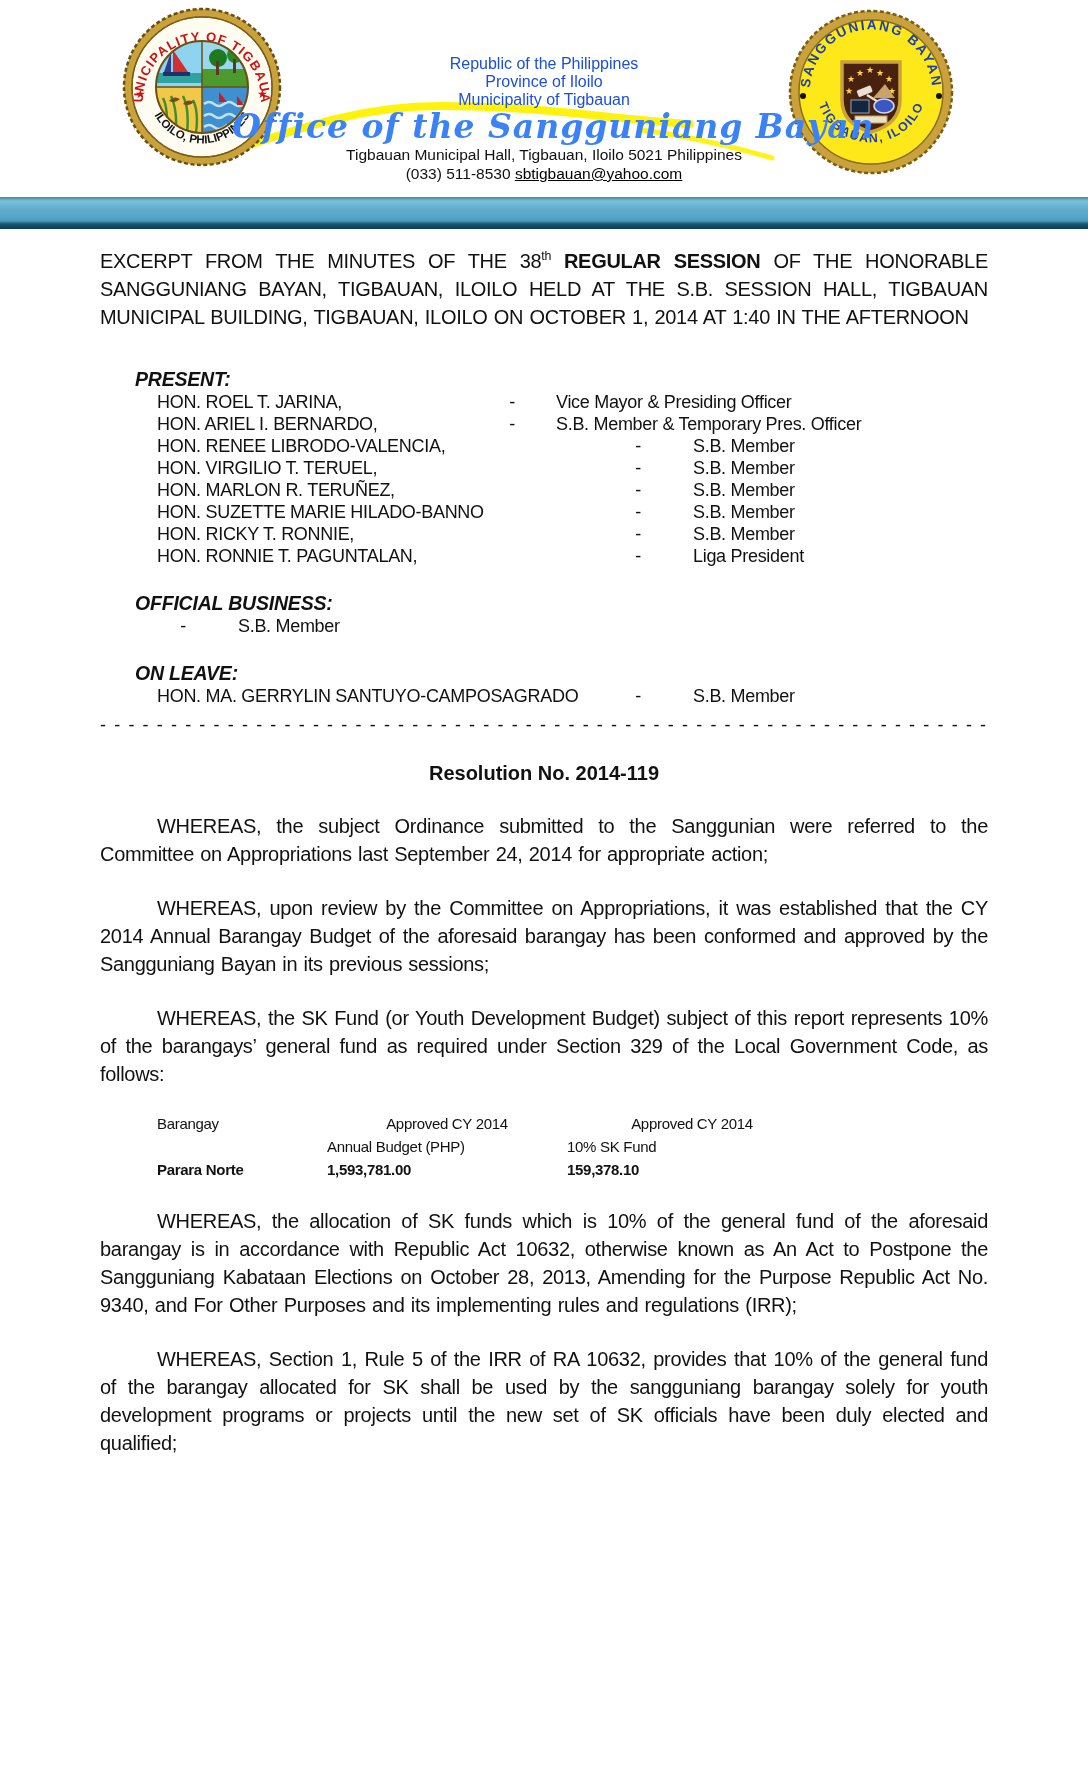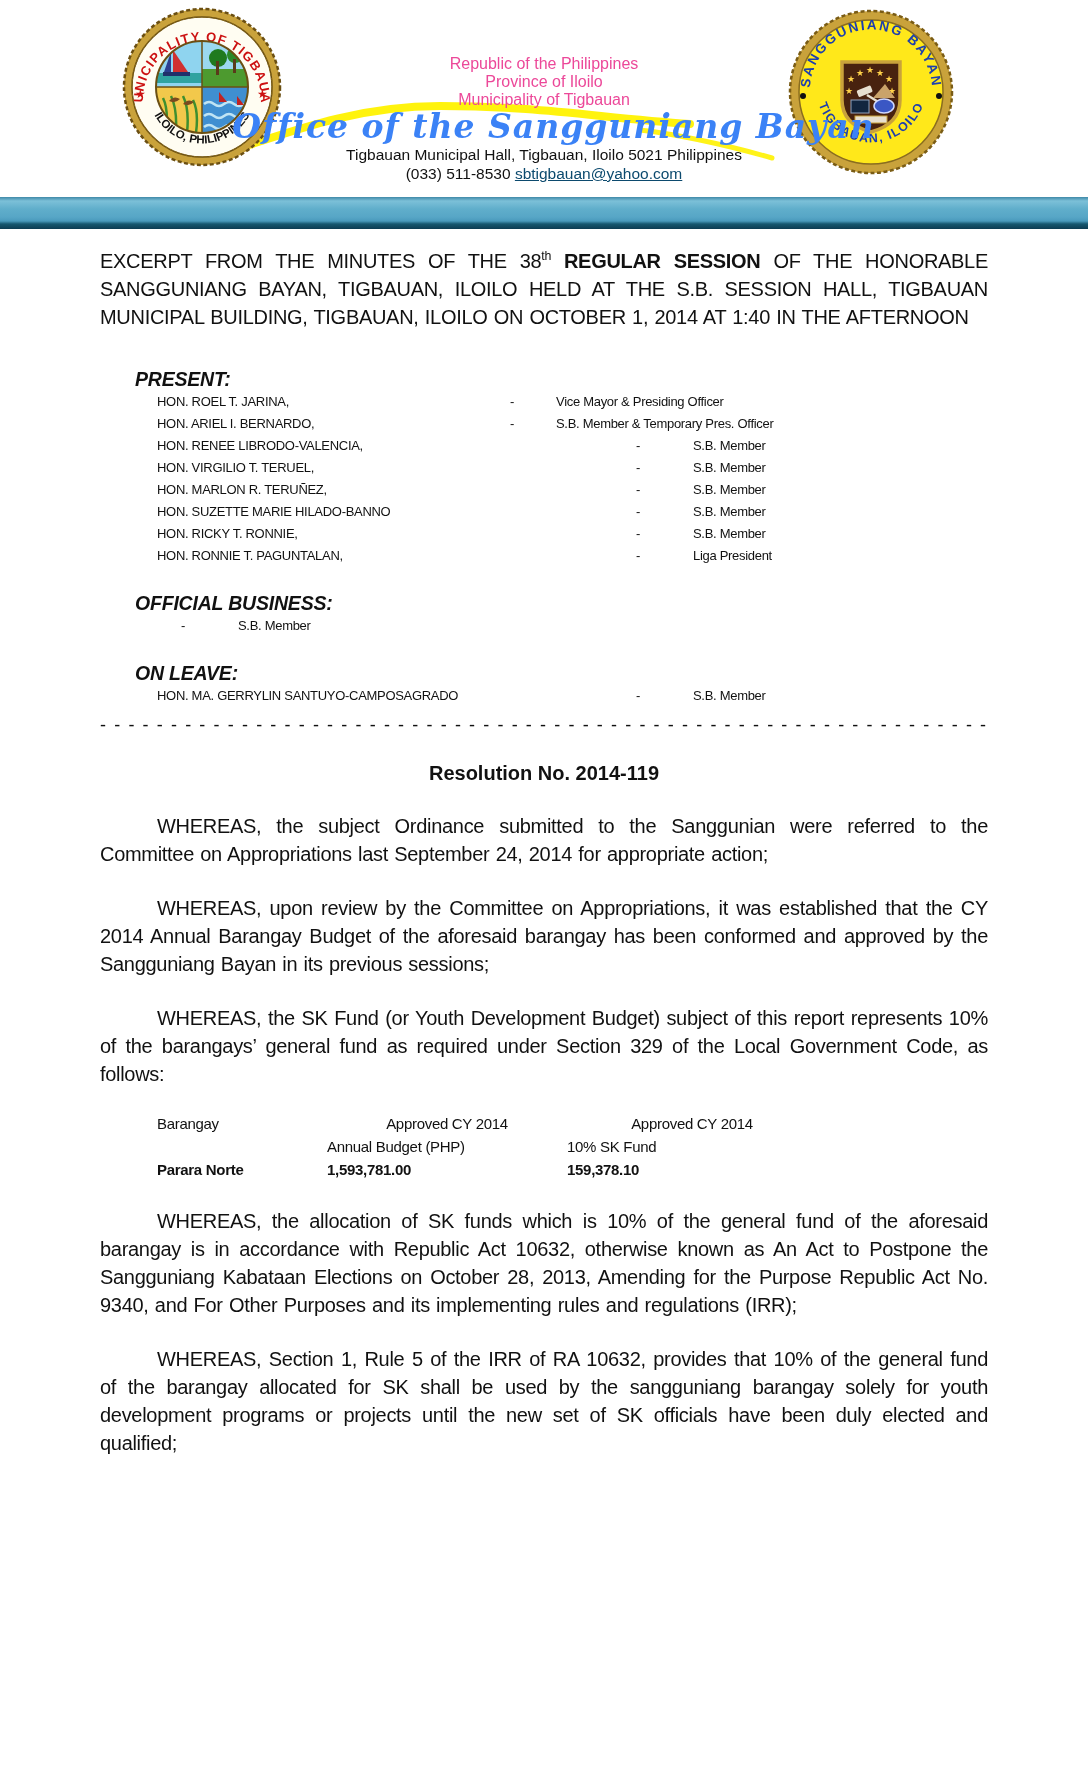--- a/index.html
+++ b/index.html
@@ -11,28 +11,28 @@
   }
   .page { position:relative; width:1088px; min-height:1792px; background:#fff; overflow:hidden; }
 
   
   .header { position:relative; height:197px; }
   .swoosh-svg { position:absolute; left:0; top:0; width:1088px; height:197px; z-index:1; }
   .seal { position:absolute; z-index:2; }
   .seal-left  { left:121px; top:6px; }
   .seal-right { left:787px; top:8px; }
   .header-center { position:relative; z-index:3; text-align:center; padding-top:55px; }
-  .org-line { font-size:16px; line-height:18px; color:#ec4899; }
+  .org-line { font-size:16px; line-height:18px; color:#1d4ed8; }
   .office-script {
     font-family:"DejaVu Serif", serif; font-style:italic; font-weight:bold;
     font-size:33px; line-height:36px; letter-spacing:1px; color:#3b82f6;margin-left:19px;
   }
   .addr-line { font-size:15.5px; line-height:19px; }
   .contact-line { font-size:15.5px; line-height:20px; }
-  .email-link { color:#0c4a6e; text-decoration:underline; cursor:pointer; }
+  .email-link { color:#000000; text-decoration:underline; cursor:pointer; }
 
   
   .ribbon-bar {
     height:32px; width:1088px;
     background:linear-gradient(180deg,
       #3f89a8 0px, #7cc0d8 4px, #60aecb 12px, #57a6c6 20px,
       #4a9abc 24px, #16576f 27px, #0d3c52 32px);
   }
 
   
@@ -45,21 +45,21 @@
   .intro { margin-top:13px; }
   .sup-ord { font-size:0.62em; vertical-align:super; }
   .bold { font-weight:bold;margin-top:45px; }
 
   .att-section { margin-top:24px; }
   .att-section.first { margin-top:36px; }
   .att-heading {
     font-weight:bold; font-style:italic; font-size:19.5px;
     line-height:24px; padding-left:35px; letter-spacing:-0.2px;
   }
-  .att-row { display:flex; padding-left:57px; font-size:13px; line-height:22px; letter-spacing:-0.3px; }
+  .att-row { display:flex; padding-left:57px; font-size:18px; line-height:22px; letter-spacing:-0.3px; }
   .att-row .name { flex:0 0 340px; white-space:nowrap; }
   .att-row.normal .name { flex:0 0 455px; }
   .att-row .sep { flex:0 0 30px; text-align:center; }
   .att-row.normal .sep { flex:0 0 52px; }
   .att-row .role { white-space:nowrap;margin-left:29px; }
 
   .dashed-separator {
     margin-top:7px; font-size:18px; letter-spacing:1.6px;
     white-space:nowrap; overflow:hidden; line-height:22px; color:#111;
   }

